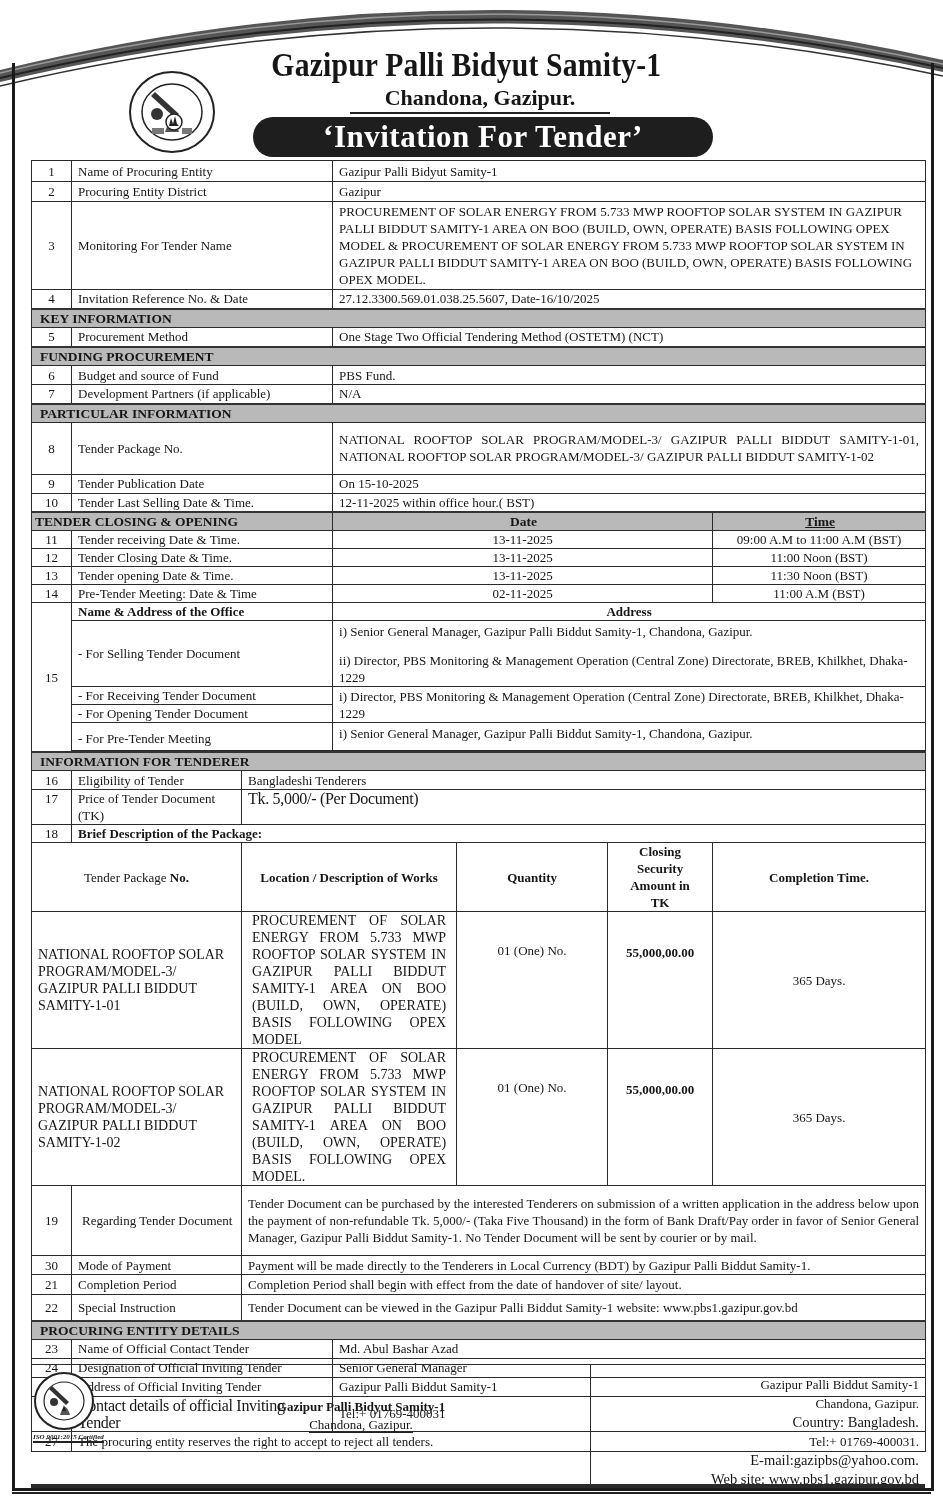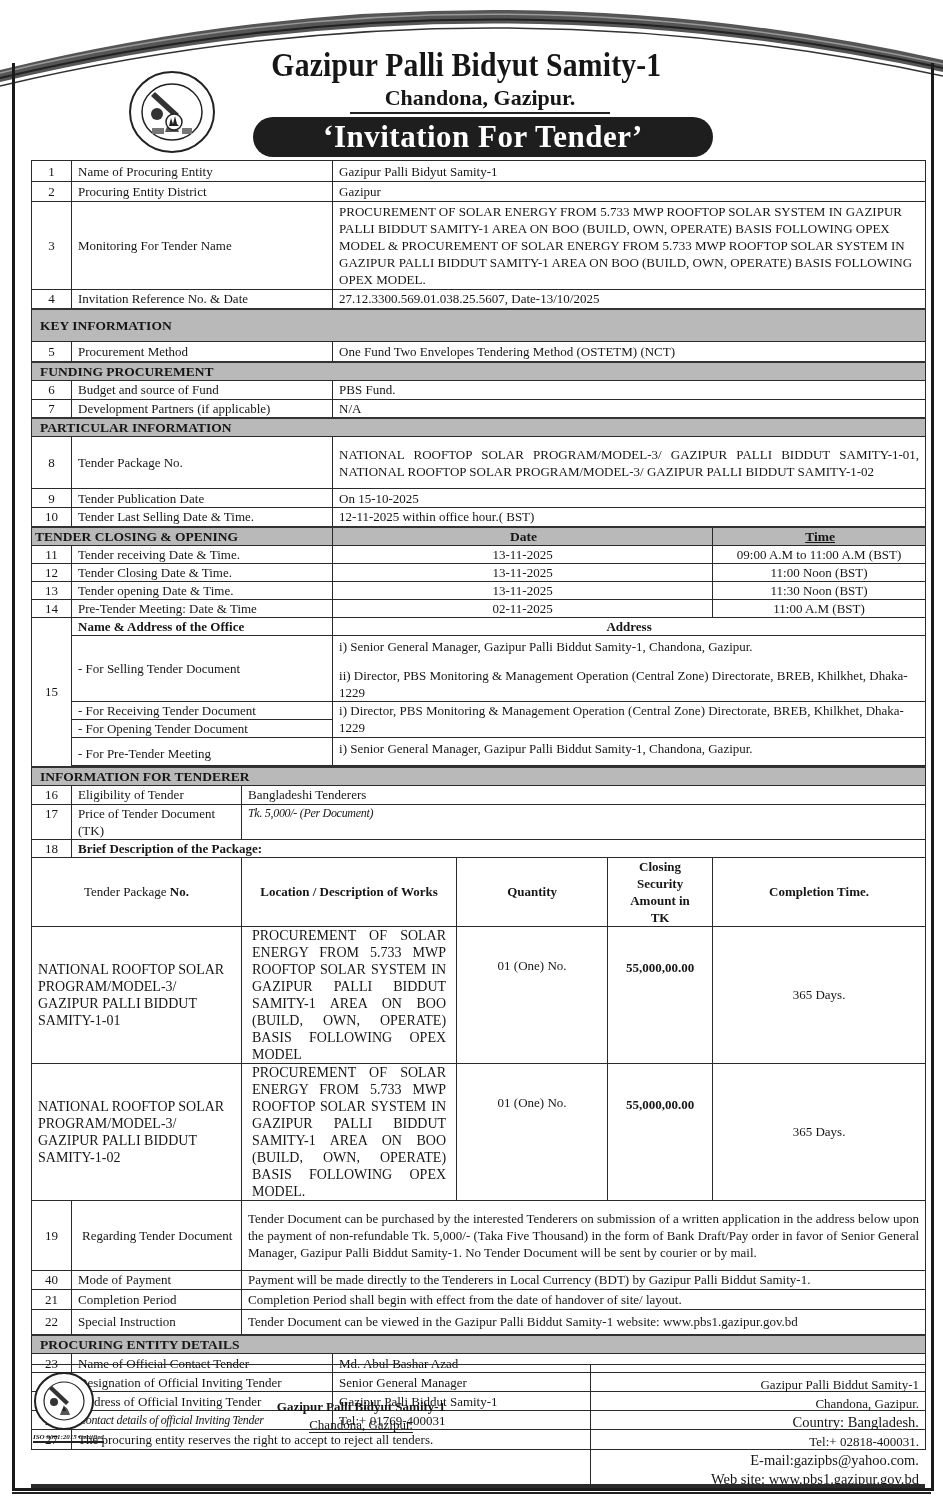--- a/index.html
+++ b/index.html
@@ -18,21 +18,21 @@
           border-radius: 20px; text-align: center; font-size: 31px; font-weight: bold; line-height: 40px; letter-spacing: 0.5px; }
 
   .content { position: absolute; left: 31px; top: 160px; width: 894px; }
   table { border-collapse: collapse; width: 894px; table-layout: fixed; }
   td { border: 1px solid #2a2a2a; font-size: 13px; line-height: 17px; padding: 0 6px; vertical-align: middle; }
   td.n { text-align: center; padding: 0; }
   .sec td { background: #b9b9b9; font-weight: bold; font-size: 13.5px; padding-left: 8px; border-top: 2px solid #333; }
   .just { text-align: justify; text-align-last: left; }
   .center { text-align: center; }
   .bold { font-weight: bold; }
-  .small { font-size: 12px; letter-spacing: -0.3px; font-style: italic; }
+  .small { font-size: 16px; letter-spacing: -0.3px; }
 
   .footer { position: absolute; left: 31px; top: 1364px; width: 894px; height: 119px; border-top: 1px solid #2a2a2a; }
   .footer .divider { position: absolute; left: 559px; top: 0; width: 0; height: 119px; border-left: 1px solid #2a2a2a; }
   .footer .flogo { position: absolute; left: 2px; top: 6px; width: 62px; height: 60px; }
   .footer .iso { position: absolute; left: 2px; top: 68px; font-size: 7px; font-style: italic; font-weight: bold; border-bottom: 2px solid #222; white-space: nowrap; }
   .footer .fname { position: absolute; left: 200px; top: 34px; width: 260px; text-align: center; font-weight: bold; font-size: 13px; }
   .footer .faddr { position: absolute; left: 200px; top: 52px; width: 260px; text-align: center; font-size: 13px; }
   .footer .faddr span { border-bottom: 1px solid #222; }
   .footer .contact { position: absolute; right: 6px; top: 10px; text-align: right; font-size: 13px; line-height: 19px; }
   .footer .contact .big { font-size: 14.5px; }
@@ -92,30 +92,30 @@
     <td colspan="5">Gazipur</td>
   </tr>
   <tr style="height:88px">
     <td class="n">3</td>
     <td colspan="4">Monitoring For Tender Name</td>
     <td colspan="5">PROCUREMENT OF SOLAR ENERGY FROM 5.733 MWP ROOFTOP SOLAR SYSTEM IN GAZIPUR PALLI BIDDUT SAMITY-1 AREA ON BOO (BUILD, OWN, OPERATE) BASIS FOLLOWING OPEX  MODEL &amp;  PROCUREMENT OF SOLAR ENERGY FROM 5.733 MWP ROOFTOP SOLAR SYSTEM IN  GAZIPUR PALLI BIDDUT SAMITY-1 AREA ON BOO (BUILD, OWN, OPERATE) BASIS FOLLOWING OPEX  MODEL.</td>
   </tr>
   <tr style="height:19px">
     <td class="n">4</td>
     <td colspan="4">Invitation Reference No. &amp; Date</td>
-    <td colspan="5">27.12.3300.569.01.038.25.5607, Date-13/10/2025</td>
-  </tr>
-
-  <tr class="sec" style="height:33px">
+    <td colspan="5">27.12.3300.569.01.038.25.5607, Date-16/10/2025</td>
+  </tr>
+
+  <tr class="sec" style="height:18px">
     <td colspan="10">KEY INFORMATION</td>
   </tr>
   <tr style="height:20px">
     <td class="n">5</td>
     <td colspan="4">Procurement Method</td>
-    <td colspan="5">One Fund Two Envelopes Tendering Method (OSTETM) (NCT)</td>
+    <td colspan="5">One Stage Two Official Tendering Method (OSTETM) (NCT)</td>
   </tr>
 
   <tr class="sec" style="height:18px">
     <td colspan="10">FUNDING PROCUREMENT</td>
   </tr>
   <tr style="height:19px">
     <td class="n">6</td>
     <td colspan="4">Budget and source of Fund</td>
     <td colspan="5">PBS Fund.</td>
   </tr>
@@ -242,21 +242,21 @@
     <td class="center bold" style="vertical-align:top;padding-top:32px">55,000,00.00</td>
     <td colspan="2" class="center">365 Days.</td>
   </tr>
 
   <tr style="height:70px">
     <td class="n">19</td>
     <td colspan="2" style="padding-left:10px">Regarding Tender Document</td>
     <td colspan="7" class="just">Tender Document can be purchased by the interested Tenderers  on submission of a written application in the address below upon the payment of non-refundable Tk. 5,000/- (Taka Five Thousand) in the form of Bank Draft/Pay order in favor of Senior General Manager, Gazipur Palli Biddut Samity-1. No Tender Document will be sent by courier or by mail.</td>
   </tr>
   <tr style="height:19px">
-    <td class="n">40</td>
+    <td class="n">30</td>
     <td colspan="2">Mode of Payment</td>
     <td colspan="7">Payment will be made directly to the Tenderers in Local Currency (BDT) by  Gazipur Palli Biddut Samity-1.</td>
   </tr>
   <tr style="height:20px">
     <td class="n">21</td>
     <td colspan="2">Completion Period</td>
     <td colspan="7">Completion Period shall begin with effect from the date of handover of site/ layout.</td>
   </tr>
   <tr style="height:26px">
     <td class="n">22</td>
@@ -305,19 +305,19 @@
     <path d="M29,40 L31,34 L33,40 Z" fill="#222"></path>
   </svg>
   <div class="iso">ISO 9001:2015 Certified</div>
   <div class="fname">Gazipur Palli Bidyut Samity-1</div>
   <div class="faddr"><span>Chandona, Gazipur.</span></div>
   <div class="divider"></div>
   <div class="contact">
     <div>Gazipur Palli Biddut Samity-1</div>
     <div>Chandona, Gazipur.</div>
     <div class="big">Country: Bangladesh.</div>
-    <div>Tel:+ 02818-400031.</div>
+    <div>Tel:+ 01769-400031.</div>
     <div class="big">E-mail:gazipbs@yahoo.com.</div>
     <div class="big">Web site: www.pbs1.gazipur.gov.bd</div>
   </div>
   <div class="bar"></div>
 </div>
 <div class="outer-bottom"></div>
 
 </body></html>

